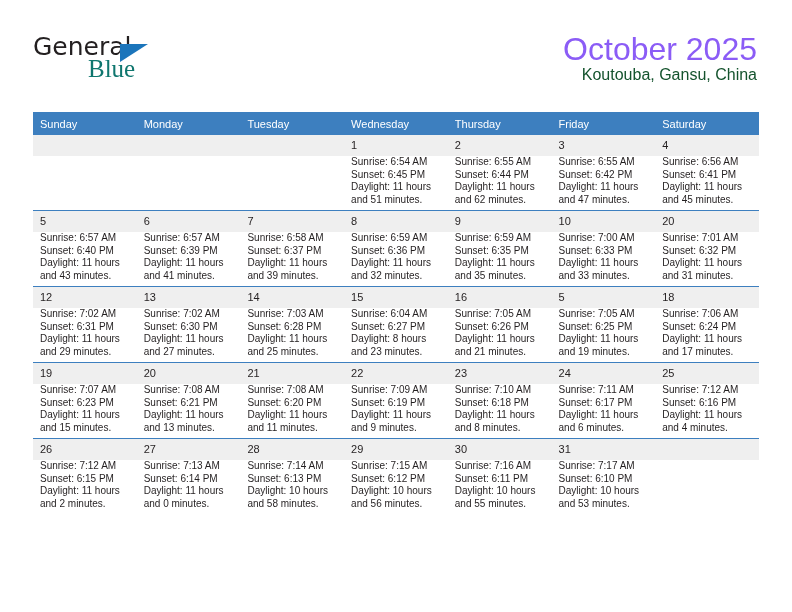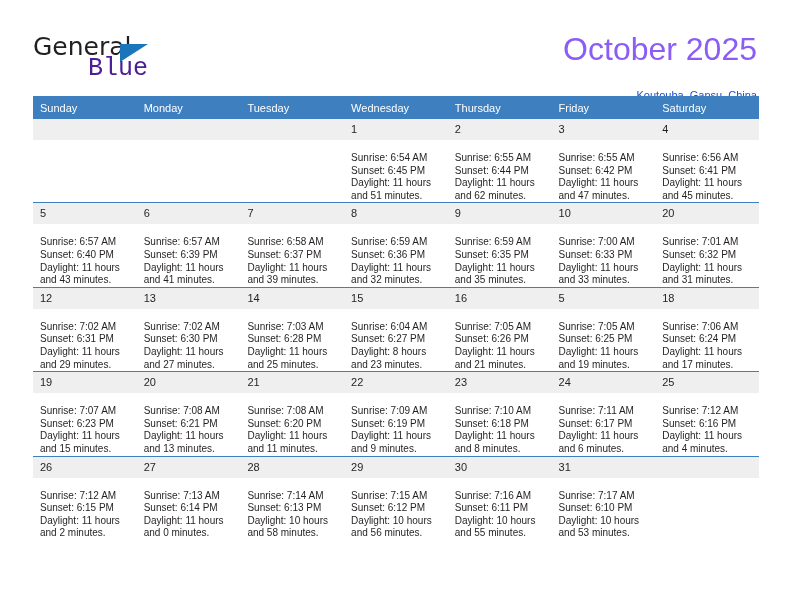--- a/index.html
+++ b/index.html
@@ -45,22 +45,22 @@
     color: #231f20;
     font-family: "DejaVu Sans", sans-serif;
     font-weight: 400;
     line-height: 27px;
   }
   .logo-blue {
     position: absolute;
     left: 55px;
     top: 22px;
     font-size: 25px;
-    color: #4c1d95;
-    font-family: Liberation Mono, monospace;
+    color: #0f766e;
+    font-family: Liberation Serif, serif;
     font-weight: 400;
     line-height: 27px;
   }
   .logo-triangle {
     position: absolute;
     left: 87px;
     top: 11px;
     width: 0;
     height: 0;
     border-left: 28px solid #1b75bb;
@@ -74,33 +74,33 @@
     text-align: right;
   }
   .cal-title {
     font-size: 32px;
     font-weight: 400;
     color: #8b5cf6;
     line-height: 32px;
     white-space: nowrap;
   }
   .cal-subtitle {
-    font-size: 11px;
+    font-size: 16px;
     font-weight: 400;
-    color: #1d4ed8;
+    color: #14532d;
     line-height: 20px;
-    margin-top: 20px;
+    margin-top: 0;
     white-space: nowrap;
   }
 
   
   .calendar {
     position: absolute;
     left: 33px;
-    top: 96px;
+    top: 112px;
     width: 726px;
     border-collapse: collapse;
     table-layout: fixed;
   }
   .calendar th {
     background: #3d7fbf;
     color: #ffffff;
     font-size: 11px;
     font-weight: 400;
     text-align: left;
@@ -126,21 +126,21 @@
     font-size: 11px;
     color: #231f20;
     line-height: 13px;
     padding: 4px 0 4px 7px;
     height: 13px;
   }
   td.empty .daynum {
     color: transparent;
   }
   .info {
-    padding: 12px 6px 0 7px;
+    padding: 0 6px 0 7px;
     font-size: 10px;
     line-height: 12.6px;
     color: #231f20;
   }
   .info div {
     white-space: nowrap;
   }
   .info .daylight {
     white-space: normal;
   }

